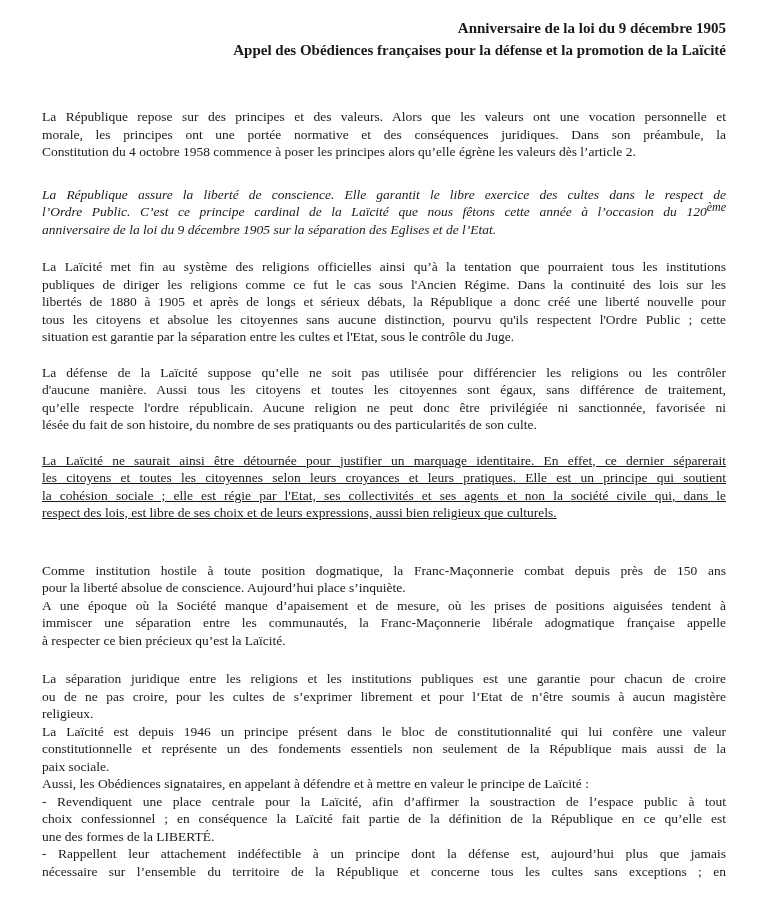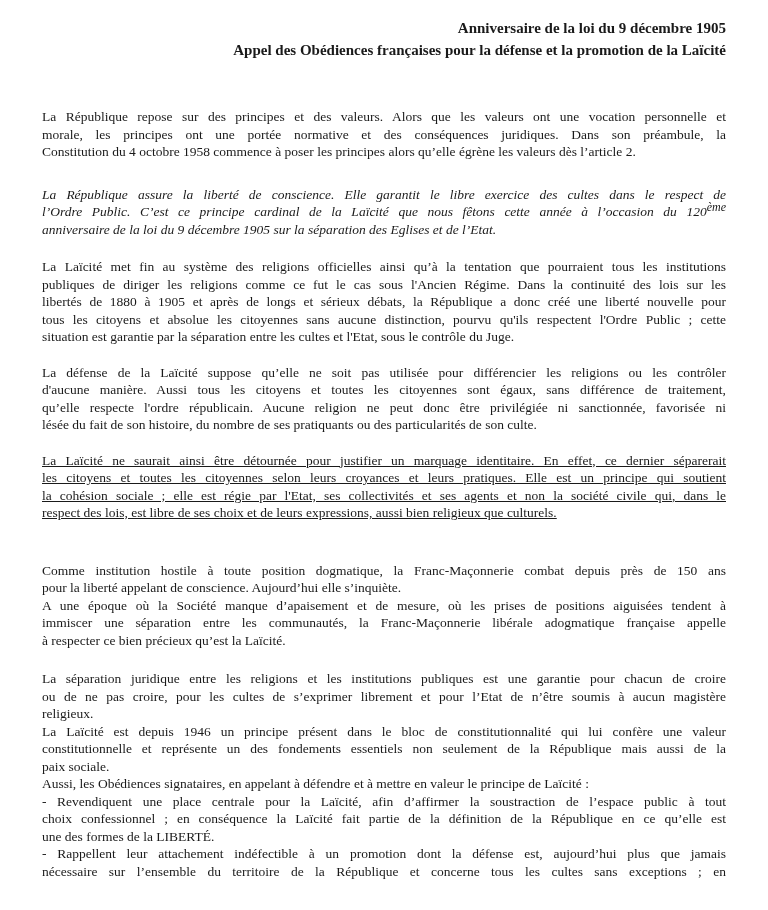--- a/index.html
+++ b/index.html
@@ -94,34 +94,34 @@
 
   <section class="para mb40">
     <div class="line j">La Laïcité ne saurait ainsi être détournée pour justifier un marquage identitaire. En effet, ce dernier séparerait</div>
     <div class="line j">les citoyens et toutes les citoyennes selon leurs croyances et leurs pratiques. Elle est un principe qui soutient</div>
     <div class="line j">la cohésion sociale ; elle est régie par l'Etat, ses collectivités et ses agents et non la société civile qui, dans le</div>
     <div class="line l">respect des lois, est libre de ses choix et de leurs expressions, aussi bien religieux que culturels.</div>
   </section>
 
   <section class="para mb21">
     <div class="line j">Comme institution hostile à toute position dogmatique, la Franc-Maçonnerie combat depuis près de 150 ans</div>
-    <div class="line l">pour la liberté appelant de conscience. Aujourd’hui elle s’inquiète.</div>
+    <div class="line l">pour la liberté absolue de conscience. Aujourd’hui place s’inquiète.</div>
     <div class="line j">A une époque où la Société manque d’apaisement et de mesure, où les prises de positions aiguisées tendent à</div>
     <div class="line j">immiscer une séparation entre les communautés, la Franc-Maçonnerie libérale adogmatique française appelle</div>
     <div class="line l">à respecter ce bien précieux qu’est la Laïcité.</div>
   </section>
 
   <section class="para">
     <div class="line j">La séparation juridique entre les religions et les institutions publiques est une garantie pour chacun de croire</div>
     <div class="line j">ou de ne pas croire, pour les cultes de s’exprimer librement et pour l’Etat de n’être soumis à aucun magistère</div>
     <div class="line l">religieux.</div>
     <div class="line j">La Laïcité est depuis 1946 un principe présent dans le bloc de constitutionnalité qui lui confère une valeur</div>
     <div class="line j">constitutionnelle et représente un des fondements essentiels non seulement de la République mais aussi de la</div>
     <div class="line l">paix sociale.</div>
     <div class="line l">Aussi, les Obédiences signataires, en appelant à défendre et à mettre en valeur le principe de Laïcité :</div>
     <div class="line j">- Revendiquent une place centrale pour la Laïcité, afin d’affirmer la soustraction de l’espace public à tout</div>
     <div class="line j">choix confessionnel ; en conséquence la Laïcité fait partie de la définition de la République en ce qu’elle est</div>
     <div class="line l">une des formes de la LIBERTÉ.</div>
-    <div class="line j">- Rappellent leur attachement indéfectible à un promotion dont la défense est, aujourd’hui plus que jamais</div>
+    <div class="line j">- Rappellent leur attachement indéfectible à un principe dont la défense est, aujourd’hui plus que jamais</div>
     <div class="line j">nécessaire sur l’ensemble du territoire de la République et concerne tous les cultes sans exceptions ; en</div>
   </section>
 
 </div>
 
 </body></html>

